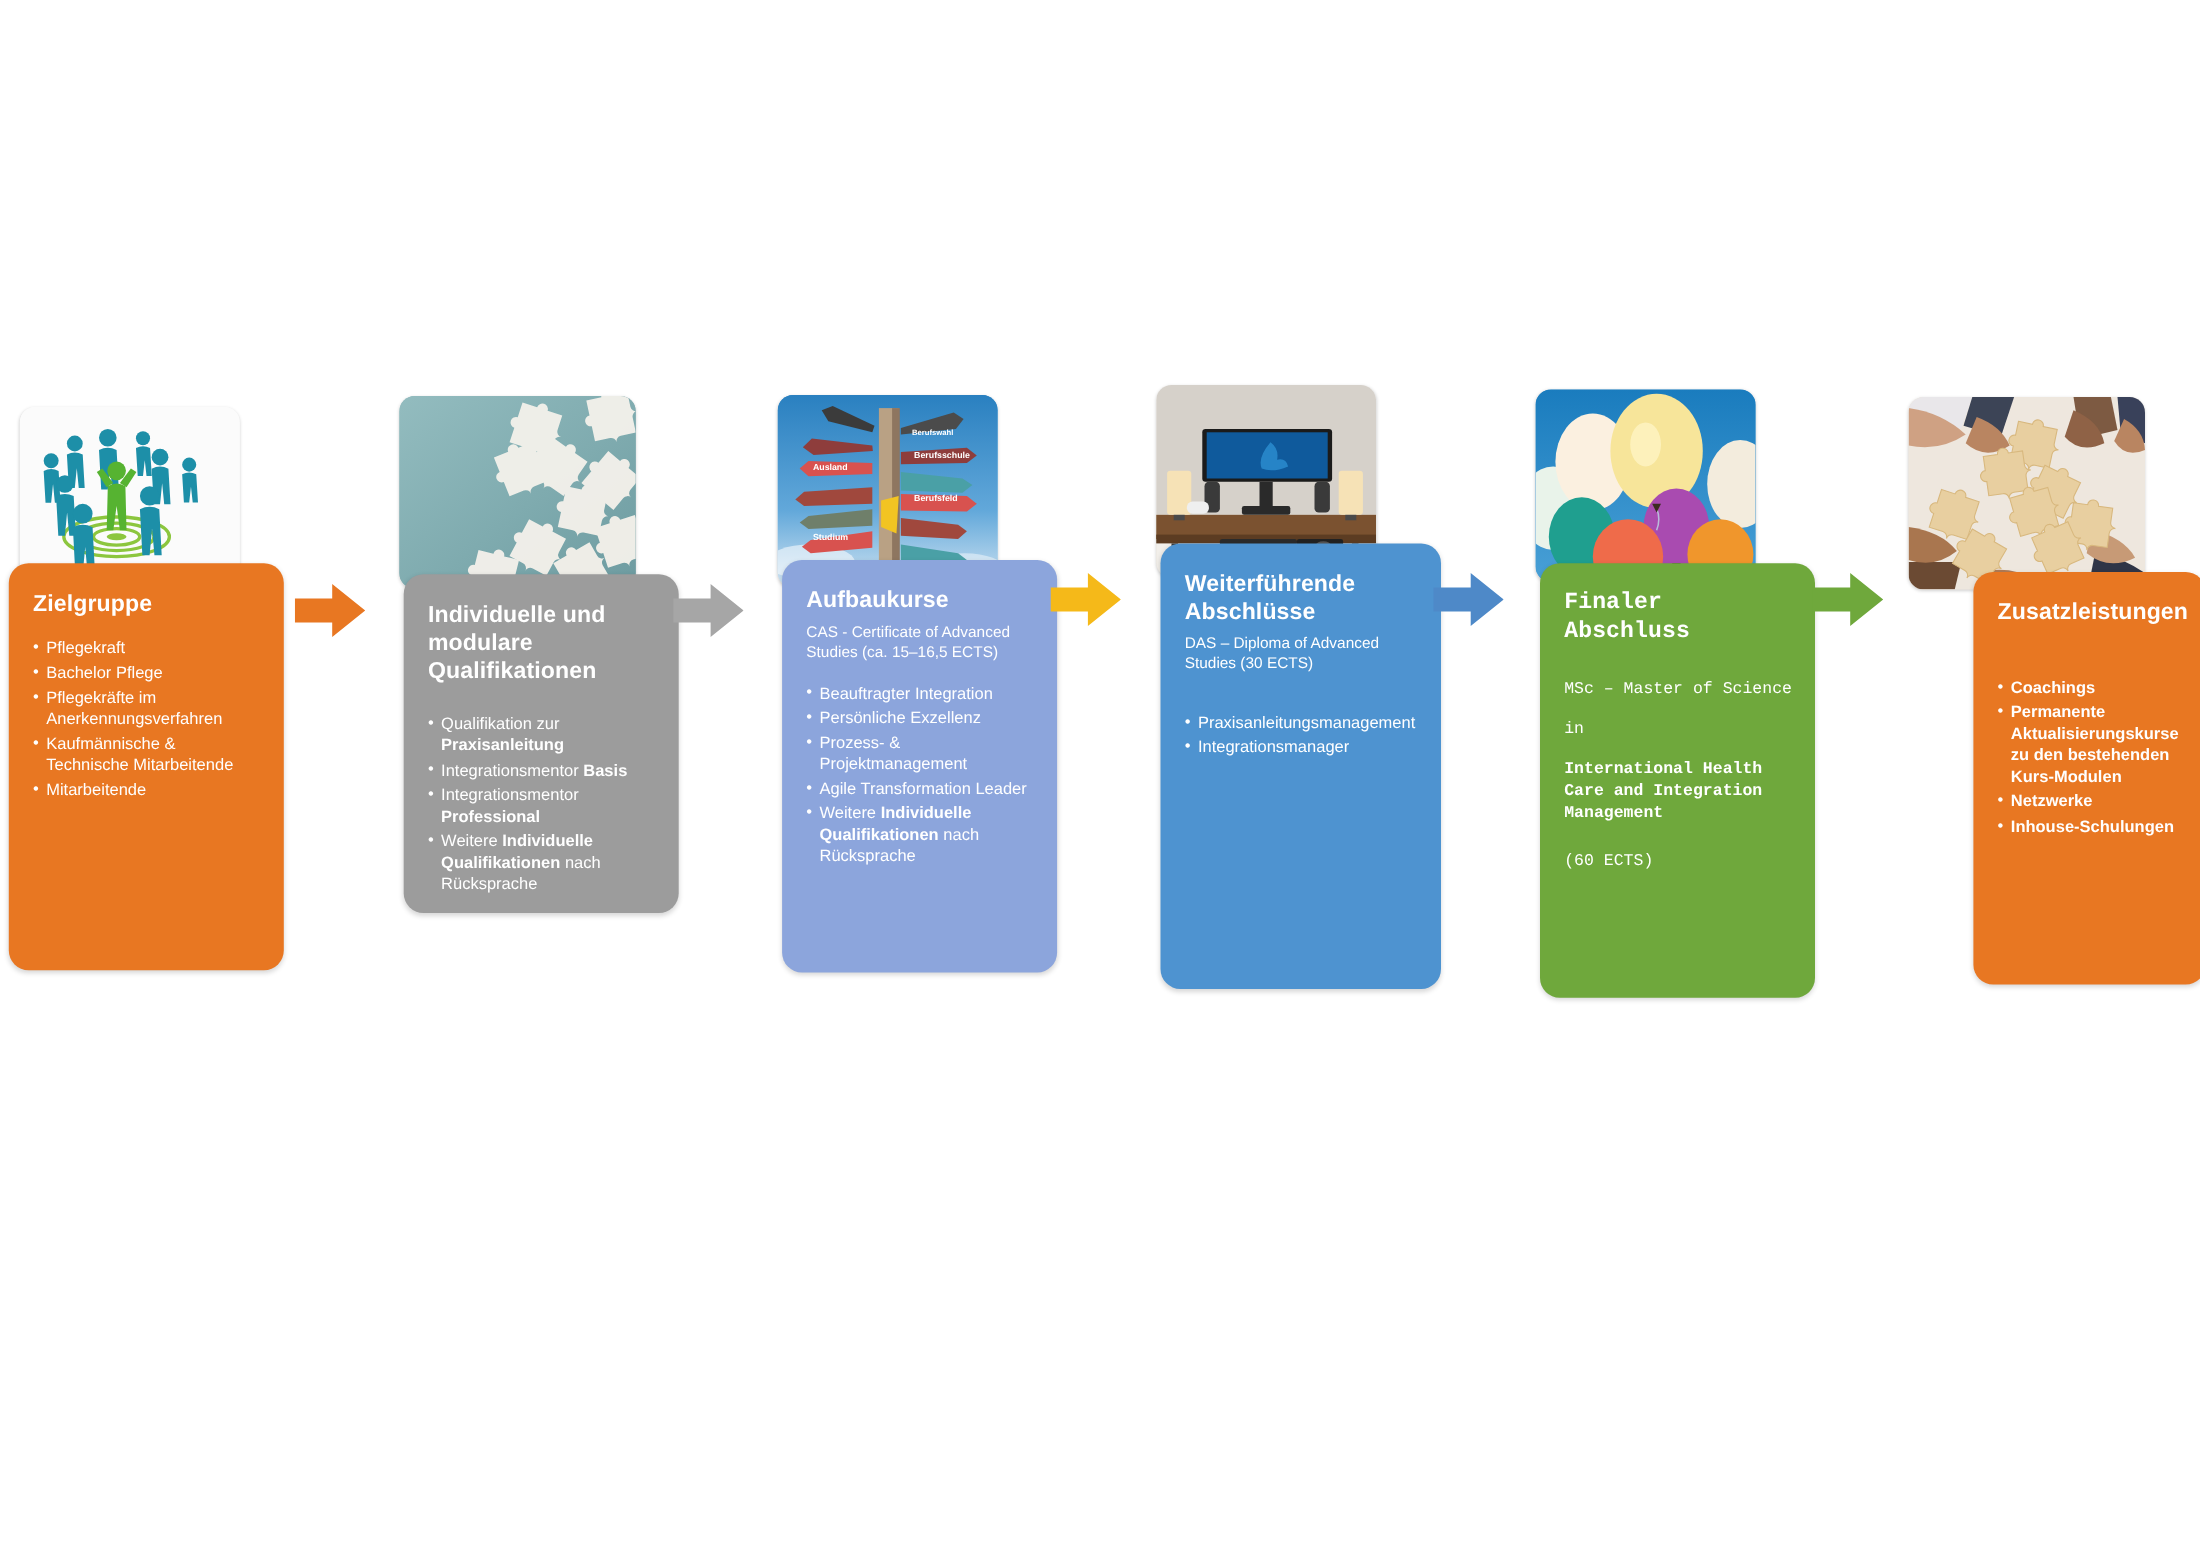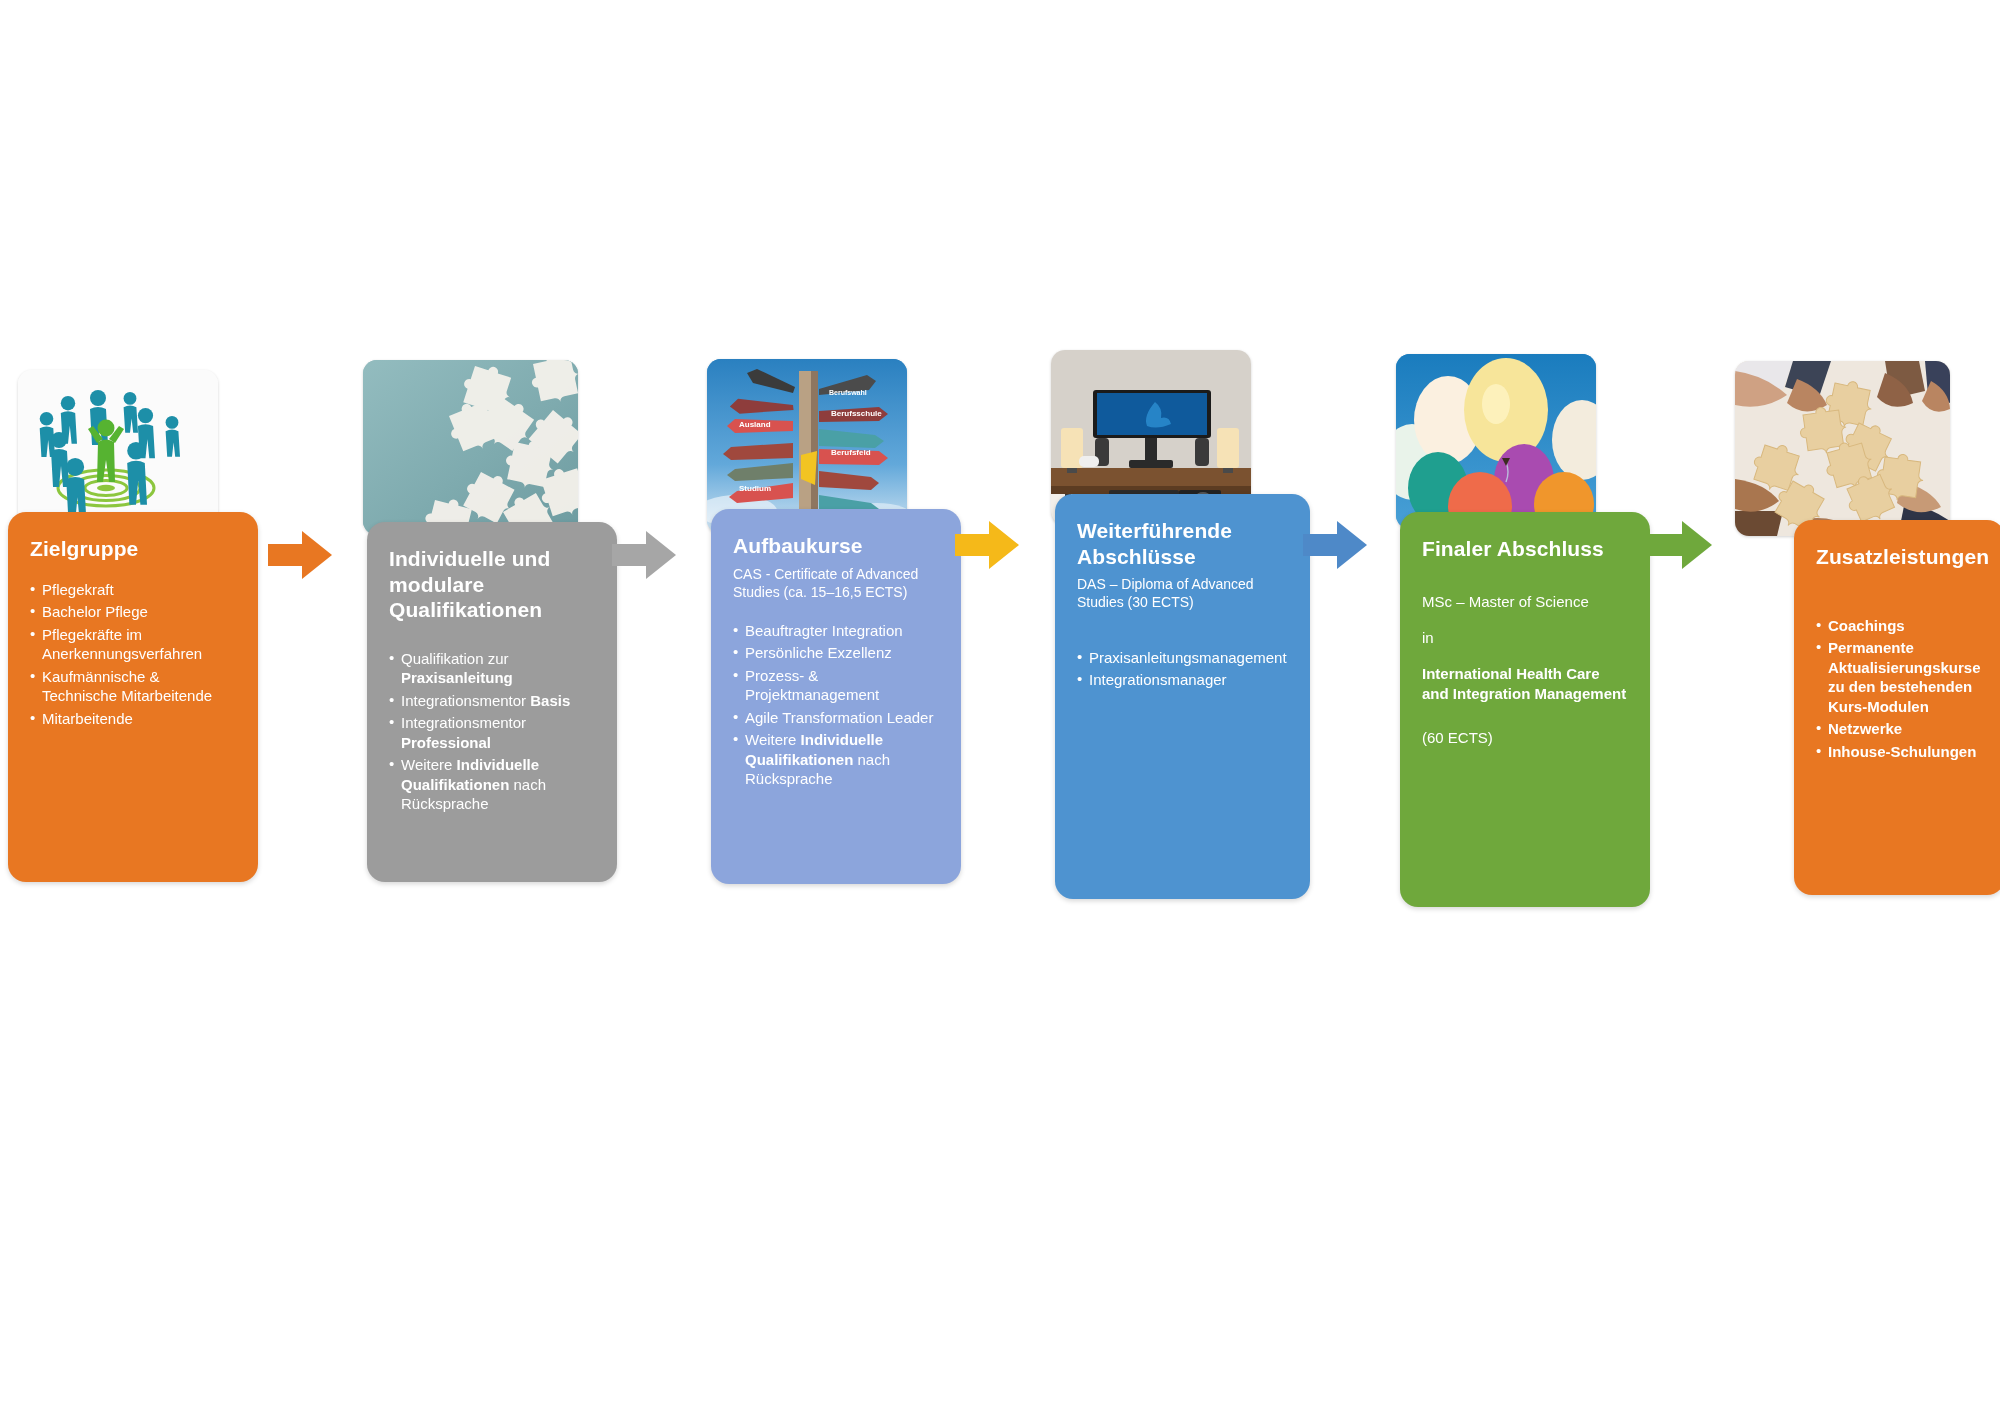--- a/index.html
+++ b/index.html
@@ -205,21 +205,21 @@
           <use href="#pz" transform="translate(152,82) rotate(12)"></use>
           <use href="#pz" transform="translate(190,50) rotate(40)"></use>
           <use href="#pz" transform="translate(118,112) rotate(28)"></use>
           <use href="#pz" transform="translate(178,120) rotate(-18)"></use>
           <use href="#pz" transform="translate(72,140) rotate(14)"></use>
           <use href="#pz" transform="translate(140,152) rotate(-30)"></use>
         </g>
       </svg>
     </div>
 
-    <div class="card" style="left:367px; top:75px; width:250px; height:360px; background:#9C9C9C;">
+    <div class="card" style="left:367px; top:75px; width:250px; height:308px; background:#9C9C9C;">
       <div class="card-title">Individuelle und modulare Qualifikationen</div>
       <ul class="bullets" style="margin-top:26px;">
         <li>Qualifikation zur <b>Praxisanleitung</b></li>
         <li>Integrationsmentor <b>Basis</b></li>
         <li>Integrationsmentor <b>Professional</b></li>
         <li>Weitere <b>Individuelle Qualifikationen</b> nach Rücksprache</li>
       </ul>
     </div>
   </div>
 
@@ -373,21 +373,21 @@
         </g>
         <g fill="#3b2b20">
           <path d="M38 166 l8 0 l-4 7z"></path>
             <path d="M106 104 l8 0 l-4 8z"></path>
             <path d="M124 158 l8 0 l-4 7z"></path>
           <path d="M164 180 l8 0 l-4 7z"></path>
         </g>
       </svg>
     </div>
 
-    <div class="card" style="left:1400px; top:65px; width:250px; height:395px; background:#6FA83C;">
+    <div class="card" style="left:1400px; top:65px; width:250px; height:395px; background:#6FA83C;font-family:Liberation Mono, monospace;">
       <div class="card-title" style="margin-bottom:30px;">Finaler Abschluss</div>
       <div class="plainline">MSc – Master of Science</div>
       <div class="plainline">in</div>
       <div class="plainline tight"><b>International Health Care and Integration Management</b></div>
       <div class="plainline">(60 ECTS)</div>
     </div>
   </div>
 
   <div class="arrow" style="left:1648px; top:517px;">
     <svg viewBox="0 0 64 56" preserveAspectRatio="none">

